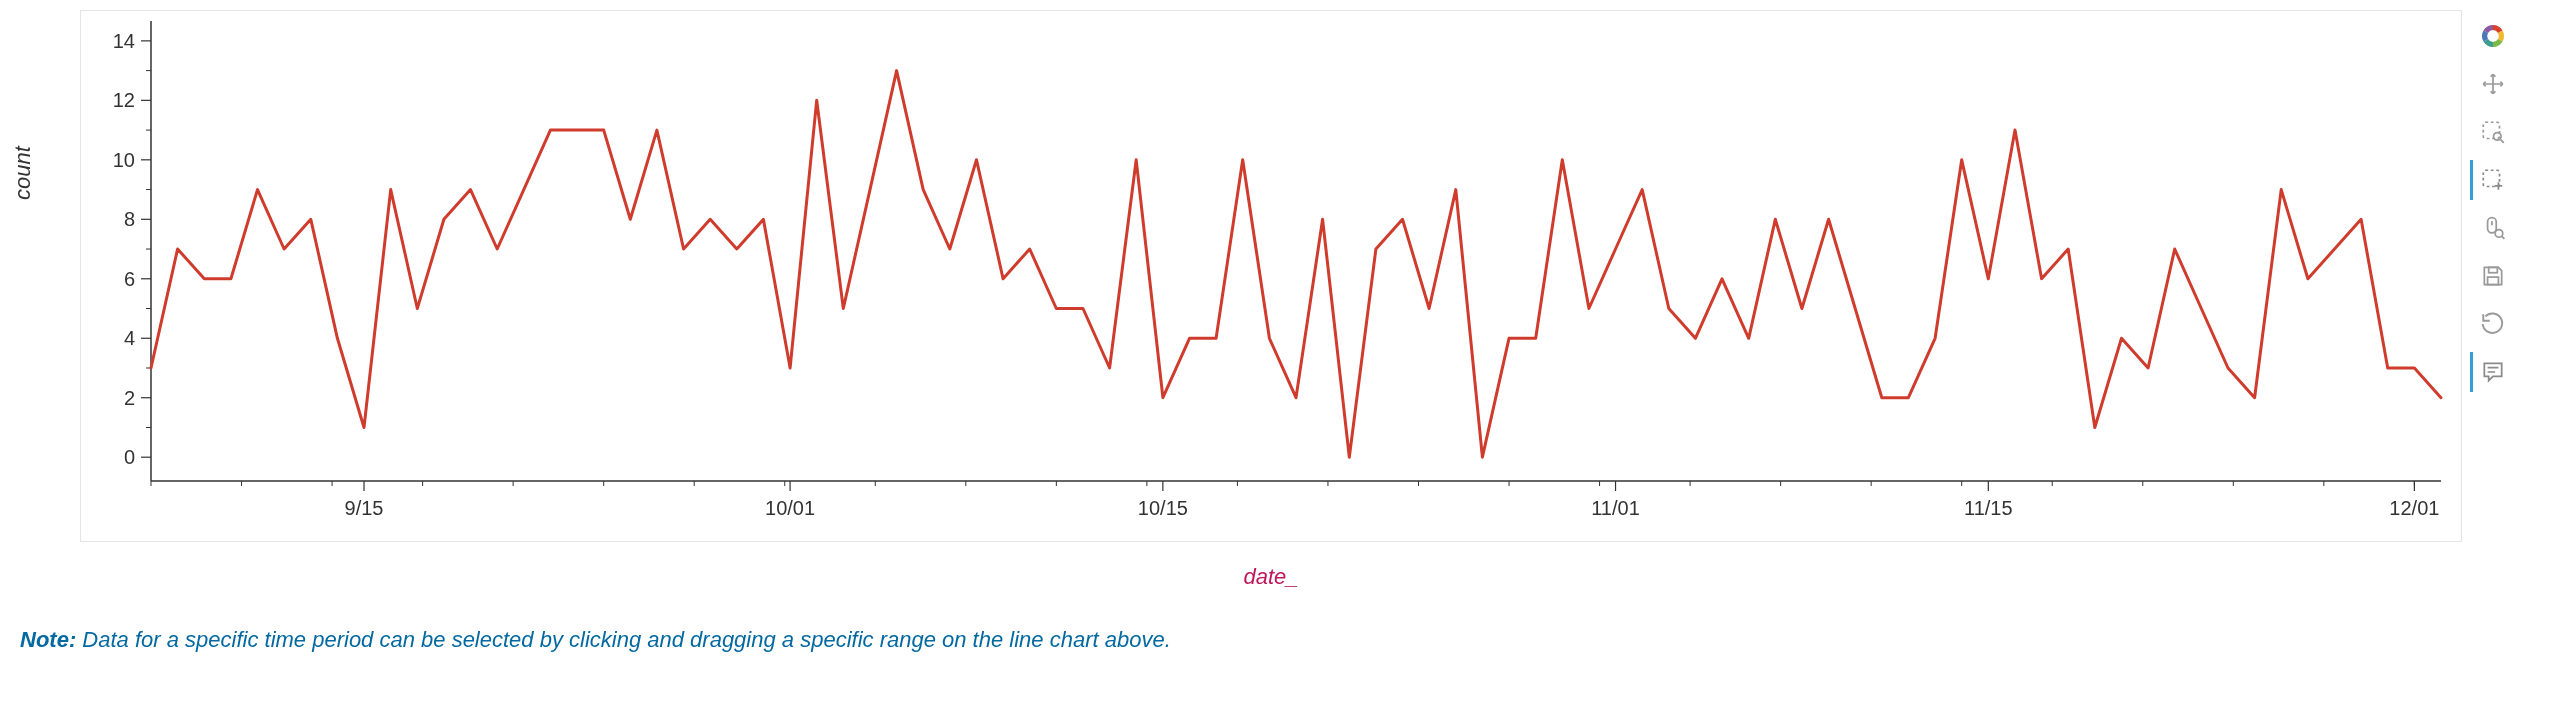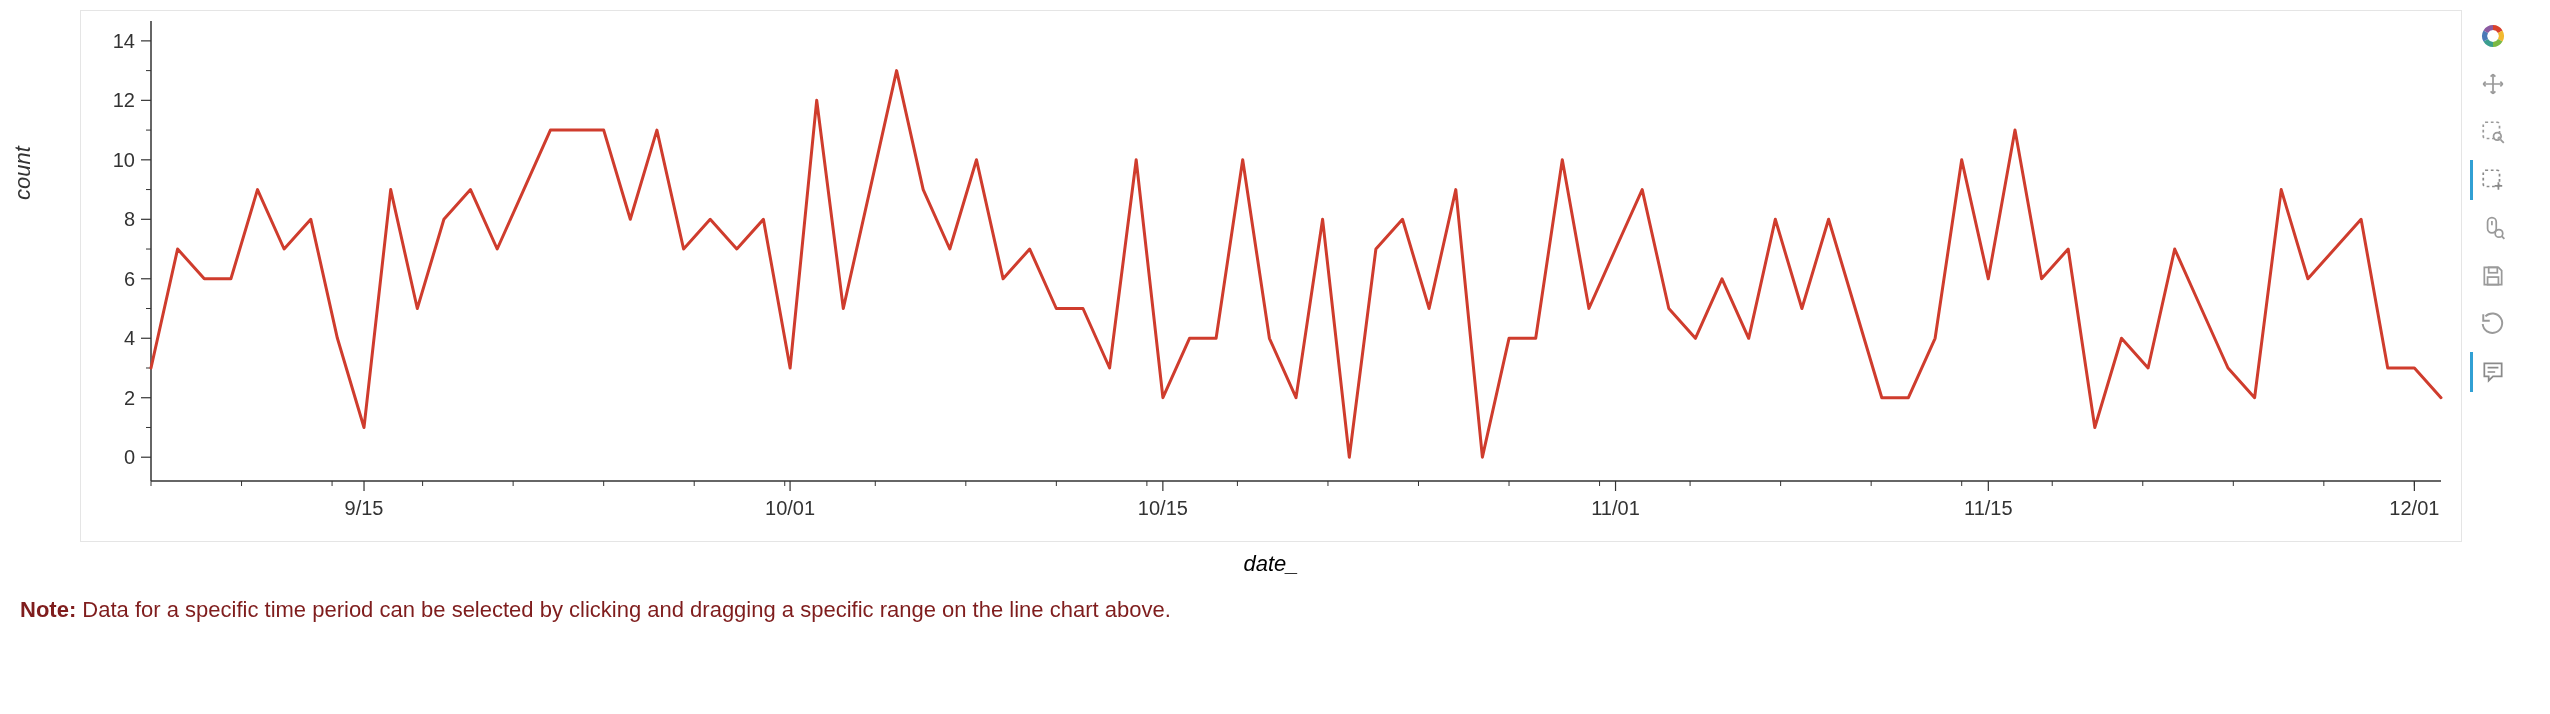--- a/index.html
+++ b/index.html
@@ -37,22 +37,22 @@
     background: #fff;
   }
   .axis-line { stroke: #333; stroke-width: 1.5; }
   .tick-line { stroke: #333; stroke-width: 1.2; }
   .tick-minor { stroke: #333; stroke-width: 1; }
   .series { fill: none; stroke: #cf3c2d; stroke-width: 3; stroke-linejoin: round; stroke-linecap: round; }
   .xlabel {
     text-align: center;
     font-style: italic;
     font-size: 22px;
-    color: #000000;
-    margin-top: 5px;
+    color: #be185d;
+    margin-top: 18px;
     width: 100%;
   }
   .toolbar {
     display: flex;
     flex-direction: column;
     gap: 8px;
     margin-left: 8px;
     padding-top: 6px;
   }
   .tool {
@@ -63,23 +63,24 @@
     justify-content: center;
     color: #9a9a9a;
     border-left: 3px solid transparent;
     cursor: pointer;
   }
   .tool.active { border-left: 3px solid #31a0d4; color: #8a8a8a; }
   .tool svg { width: 26px; height: 26px; }
   .logo svg { width: 30px; height: 30px; }
   .note {
     font-size: 22px;
-    color: #7f1d1d;
+    color: #0369a1;
     padding: 0 20px;
-    margin-top: 20px;
+    margin-top: 37px;
+    font-style: italic;
   }
   .note b { font-weight: 700; }
 </style>
 </head>
 <body>
 
 <div class="wrap">
   <div class="chart-row">
     <div class="ylabel">count</div>
 

